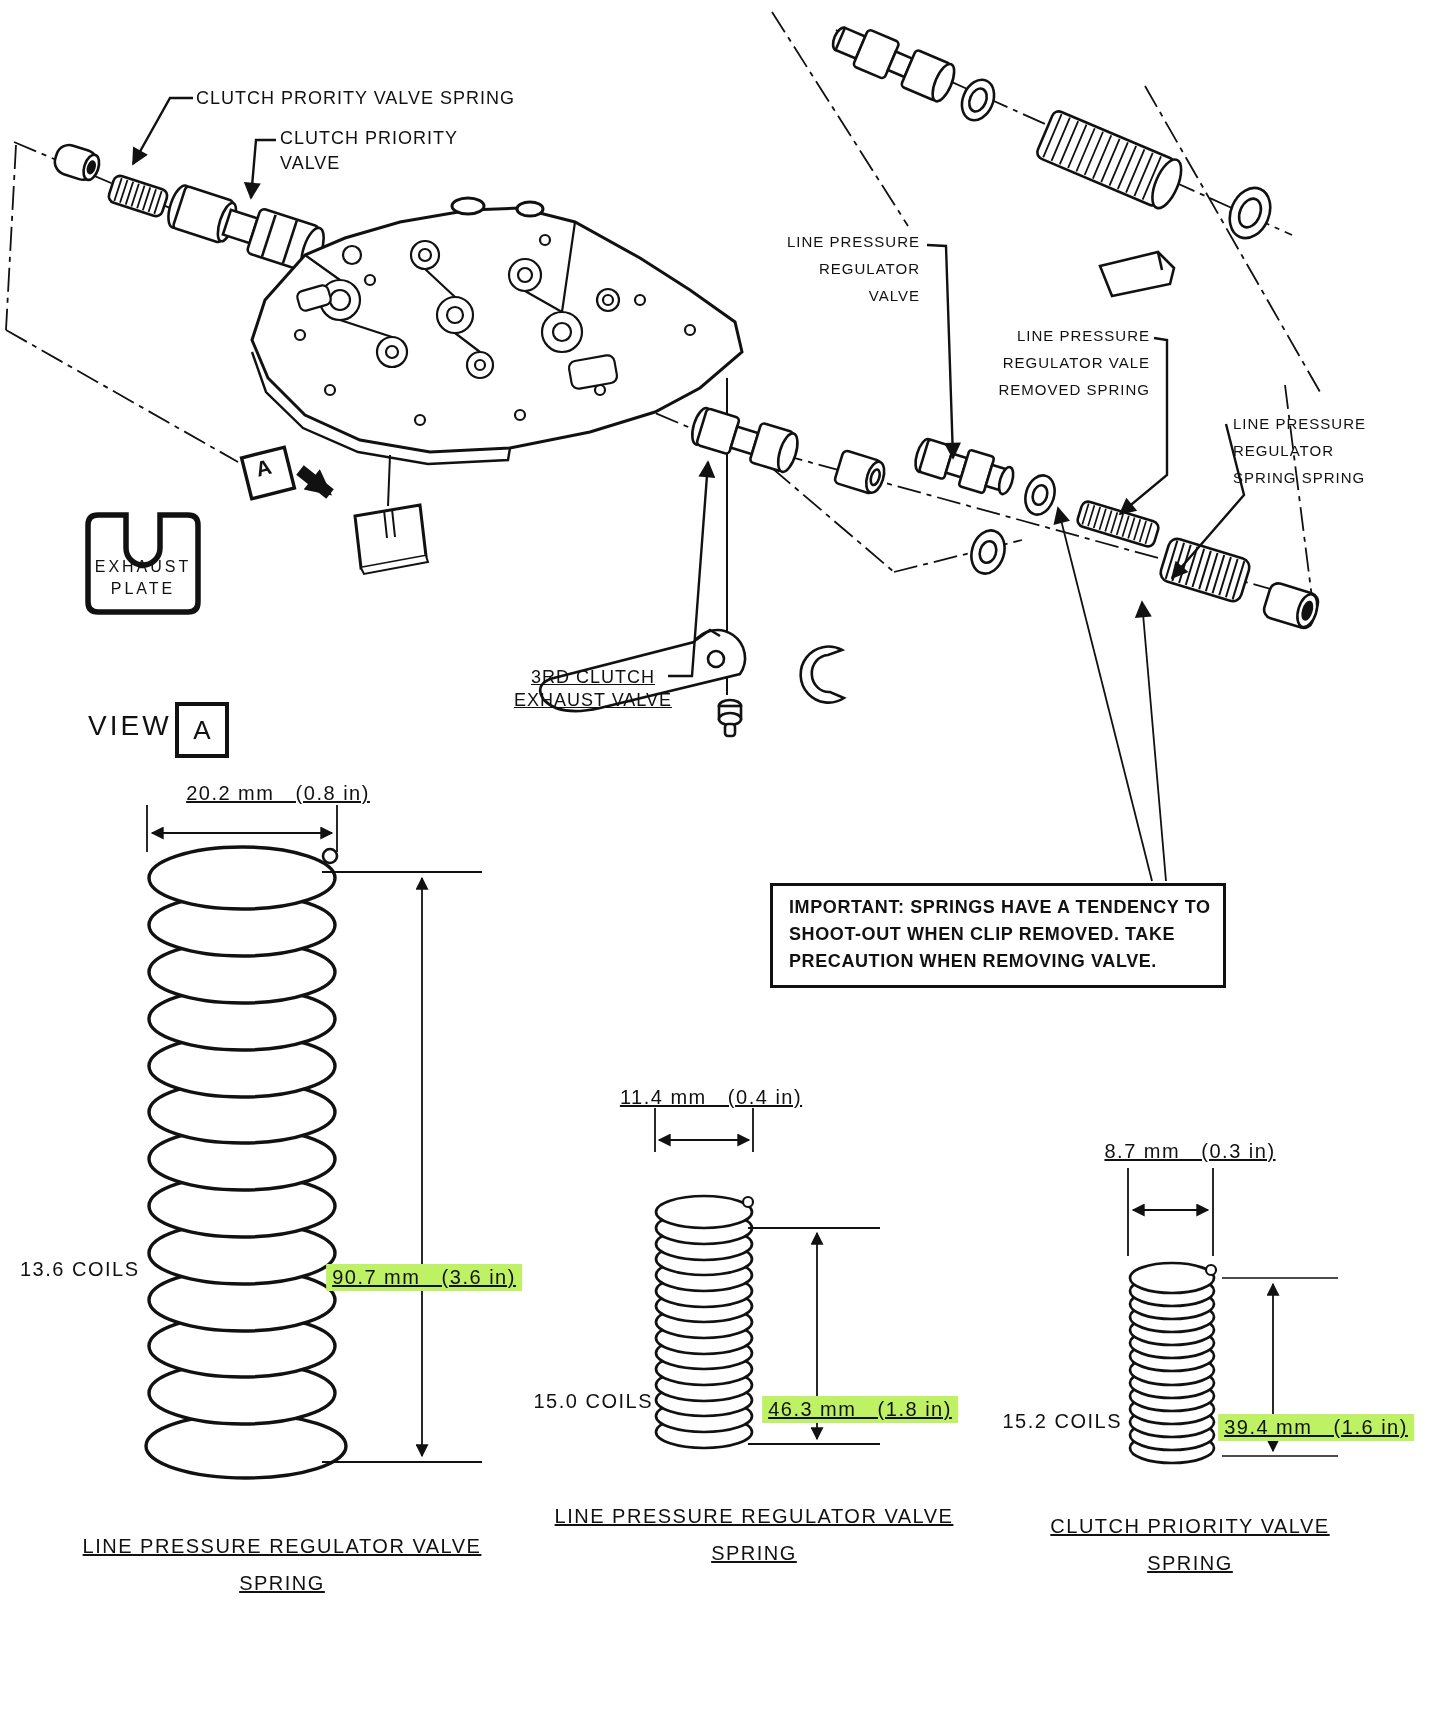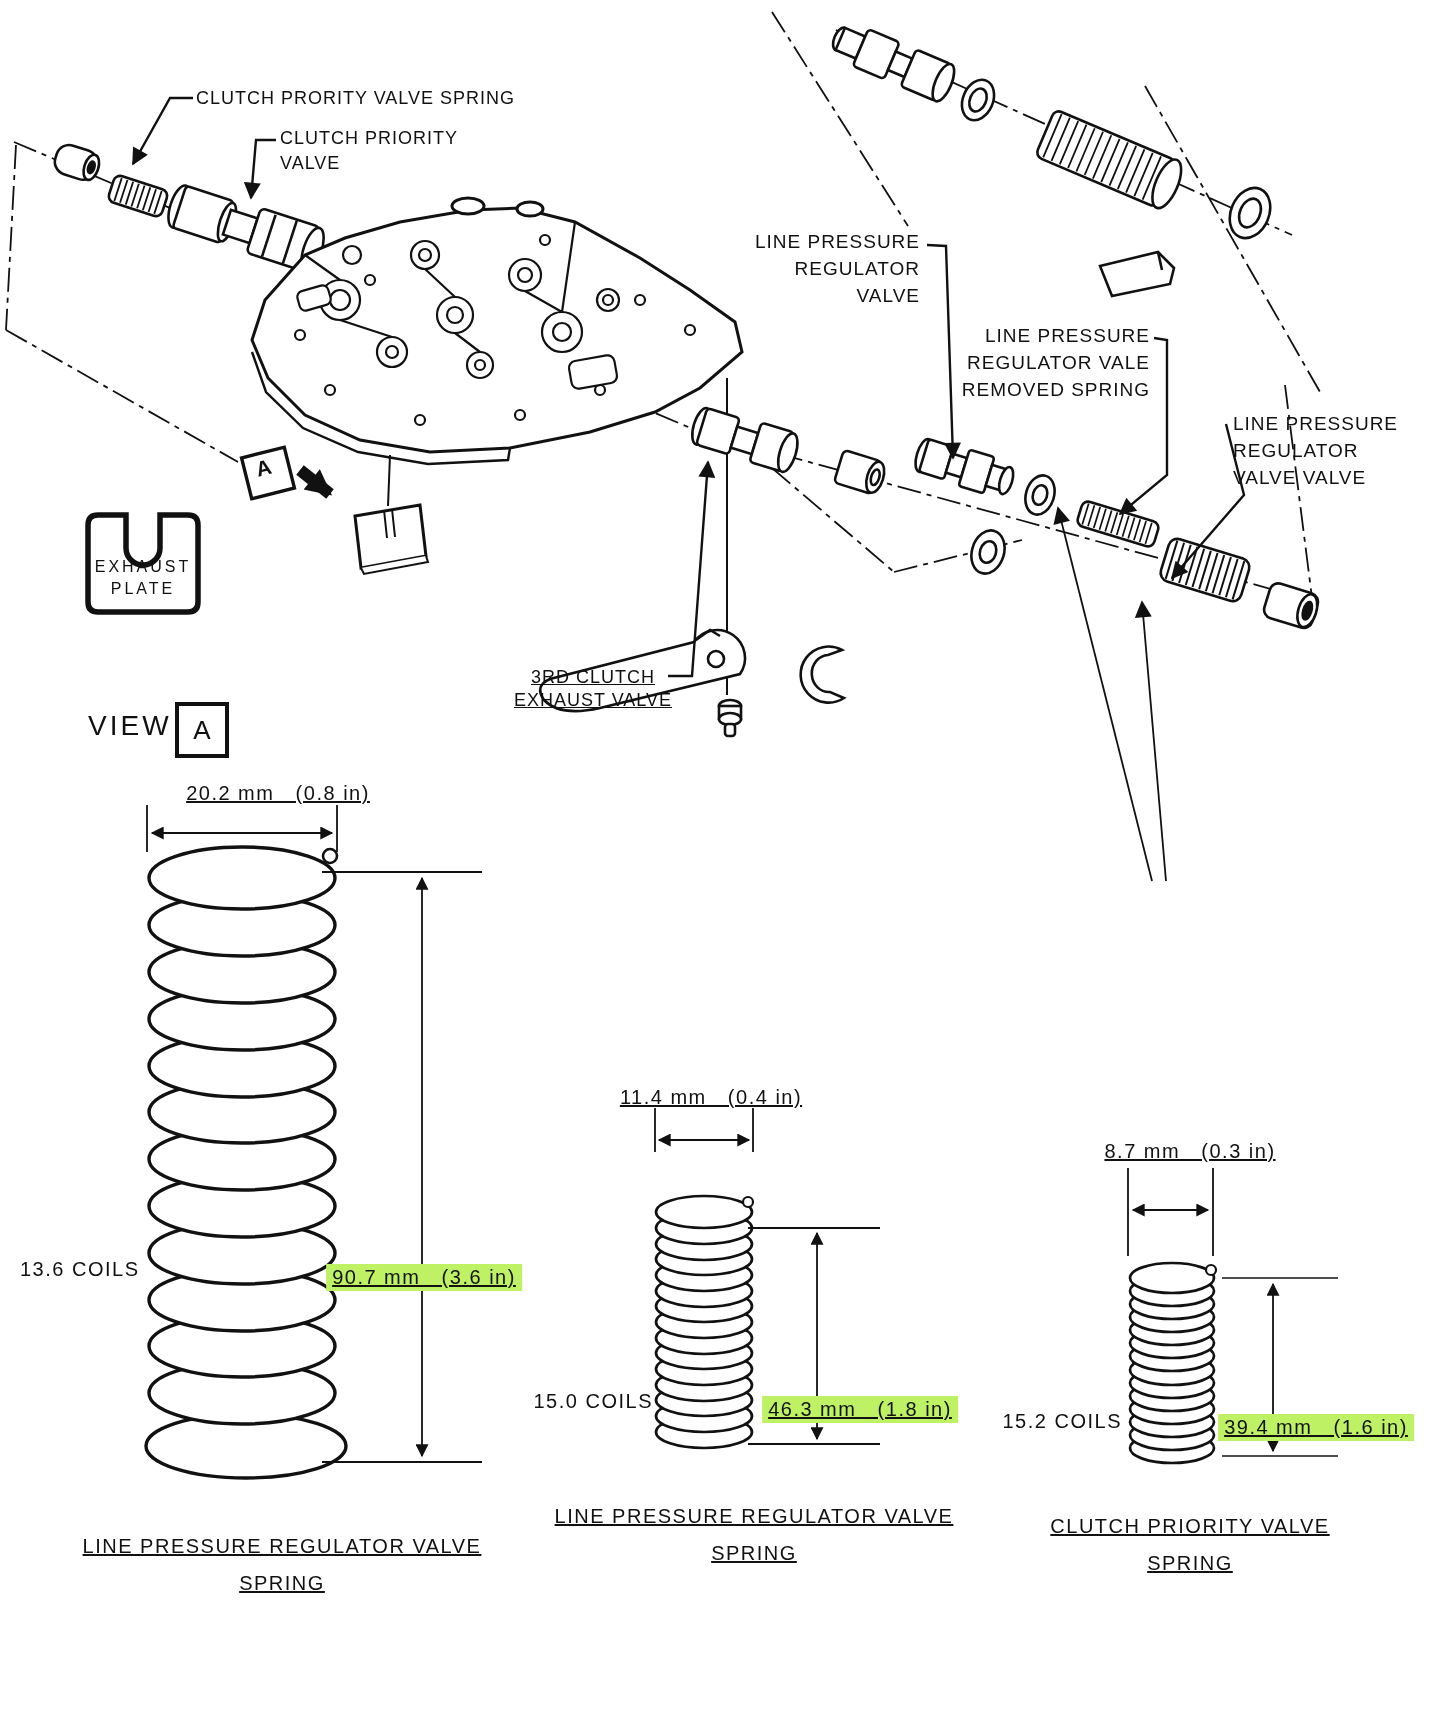--- a/index.html
+++ b/index.html
@@ -1,19 +1,19 @@
 <!DOCTYPE html>
 <html><head>
 <meta charset="utf-8">
 <style>
   html,body{margin:0;padding:0;background:#fff;}
   #stage{position:relative;width:1456px;height:1726px;background:#fff;overflow:hidden;
          font-family:"Liberation Sans",sans-serif;color:#111;}
   svg{position:absolute;left:0;top:0;}
-  .lbl{position:absolute;font-size:19px;letter-spacing:1px;line-height:27px;white-space:pre;color:#111;}
+  .lbl{position:absolute;font-size:15px;letter-spacing:1px;line-height:27px;white-space:pre;color:#111;}
   .sm{font-size:18px;line-height:25px;}
   .c{transform:translateX(-50%);text-align:center;text-decoration:underline;}
   .r{text-align:right;}
   .dim{font-size:20px;letter-spacing:1.5px;}
   .bg{background:#bef264;padding:0 6px;}
   .cap{font-size:20px;letter-spacing:1.5px;line-height:37px;}
   .warnbox{position:absolute;left:770px;top:883px;width:450px;height:99px;border:3px solid #111;}
   .warn{position:absolute;left:16px;top:8px;font-size:18px;font-weight:700;letter-spacing:0.6px;line-height:27px;white-space:pre;}
   .boxA{position:absolute;left:175px;top:702px;width:46px;height:48px;border:4px solid #111;
         display:flex;align-items:center;justify-content:center;font-size:26px;}
@@ -303,32 +303,35 @@
 </svg>
 
   <div class="lbl sm" style="left:196px;top:86px;">CLUTCH PRORITY VALVE SPRING</div>
 
   <div class="lbl sm" style="left:280px;top:126px;"><span>CLUTCH PRIORITY</span><br><span>VALVE</span></div>
 
   <div class="lbl r" style="right:536px;top:228px;"><span>LINE PRESSURE</span><br><span>REGULATOR</span><br><span>VALVE</span></div>
 
   <div class="lbl r" style="right:306px;top:322px;"><span>LINE PRESSURE</span><br><span>REGULATOR VALE</span><br><span>REMOVED SPRING</span></div>
 
-  <div class="lbl" style="left:1233px;top:410px;"><span>LINE PRESSURE</span><br><span>REGULATOR</span><br><span>VALVE VALVE</span></div>
+  <div class="lbl" style="left:1233px;top:410px;"><span>LINE PRESSURE</span><br><span>REGULATOR</span><br><span>SPRING SPRING</span></div>
 
   <div class="lbl sm c" style="left:593px;top:666px;line-height:23px;"><span>3RD CLUTCH</span><br><span>EXHAUST VALVE</span></div>
 
   <div class="spacerTxt"><span>EXHAUST</span><br><span>PLATE</span></div>
 
   <div class="view">VIEW</div>
   <div class="boxA">
       <span>A</span>
     </div>
   <div class="detA">A</div>
 
+  <div class="warnbox">
+    <div class="warn"><span>IMPORTANT: SPRINGS HAVE A TENDENCY TO</span><br><span>SHOOT-OUT WHEN CLIP REMOVED. TAKE</span><br><span>PRECAUTION WHEN REMOVING VALVE.</span></div>
+  </div>
 
   <div class="lbl dim c" style="left:278px;top:780px;">20.2 mm   (0.8 in)</div>
   <div class="lbl dim" style="left:20px;top:1256px;">13.6 COILS</div>
   <div class="lbl dim c bg" style="left:424px;top:1264px;">90.7 mm   (3.6 in)</div>
   <div class="lbl cap c" style="left:282px;top:1528px;"><span>LINE PRESSURE REGULATOR VALVE</span><br><span>SPRING</span></div>
 
   <div class="lbl dim c" style="left:711px;top:1084px;text-align:right;">11.4 mm   (0.4 in)</div>
   <div class="lbl dim r" style="right:803px;top:1388px;">15.0 COILS</div>
   <div class="lbl dim c bg" style="left:860px;top:1396px;">46.3 mm   (1.8 in)</div>
   <div class="lbl cap c" style="left:754px;top:1498px;"><span>LINE PRESSURE REGULATOR VALVE</span><br><span>SPRING</span></div>

